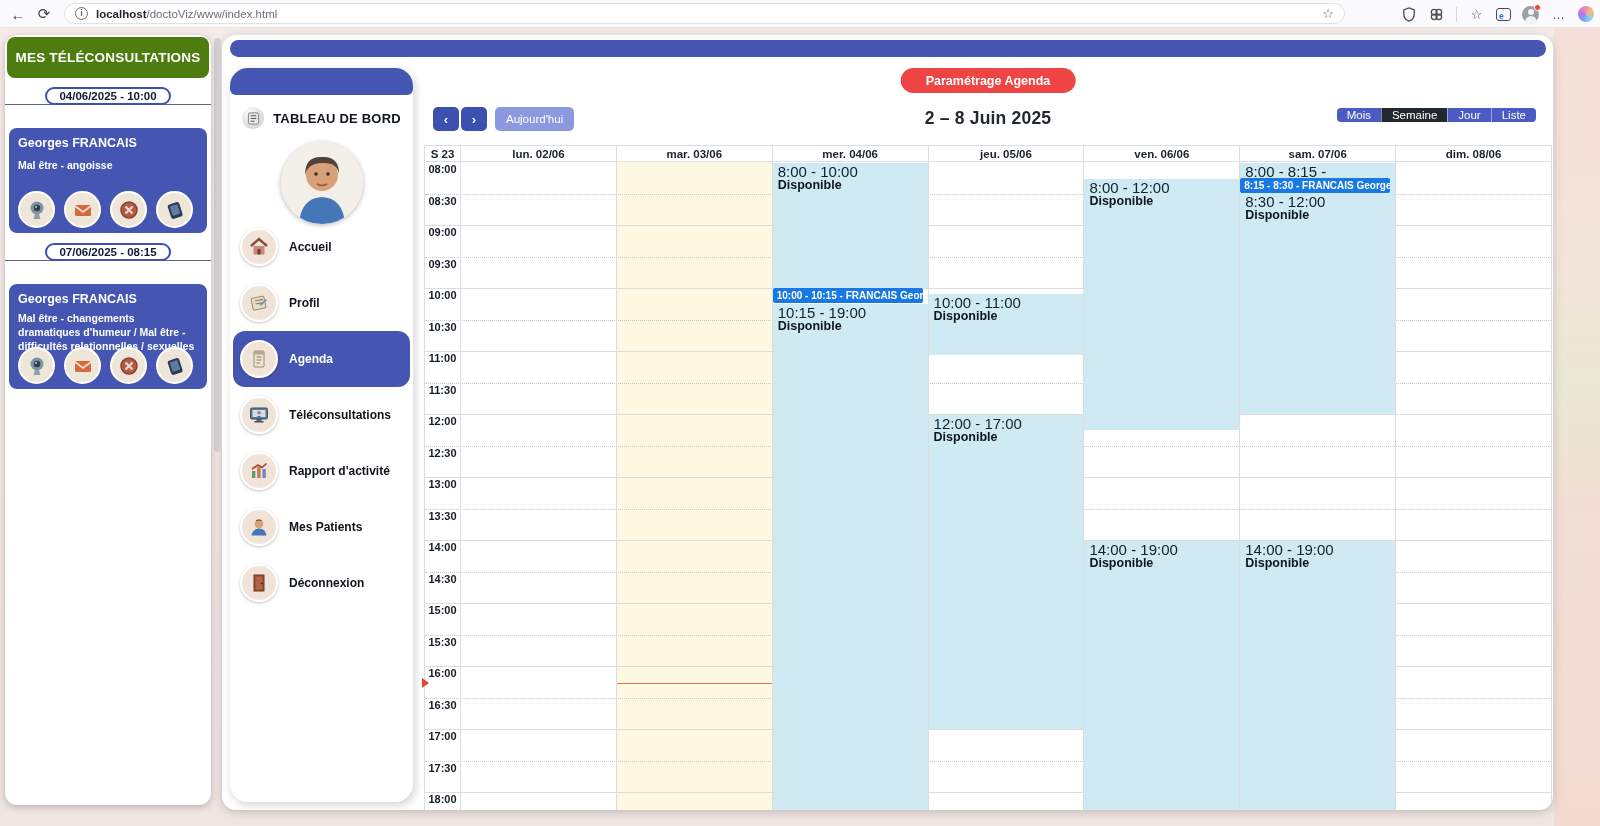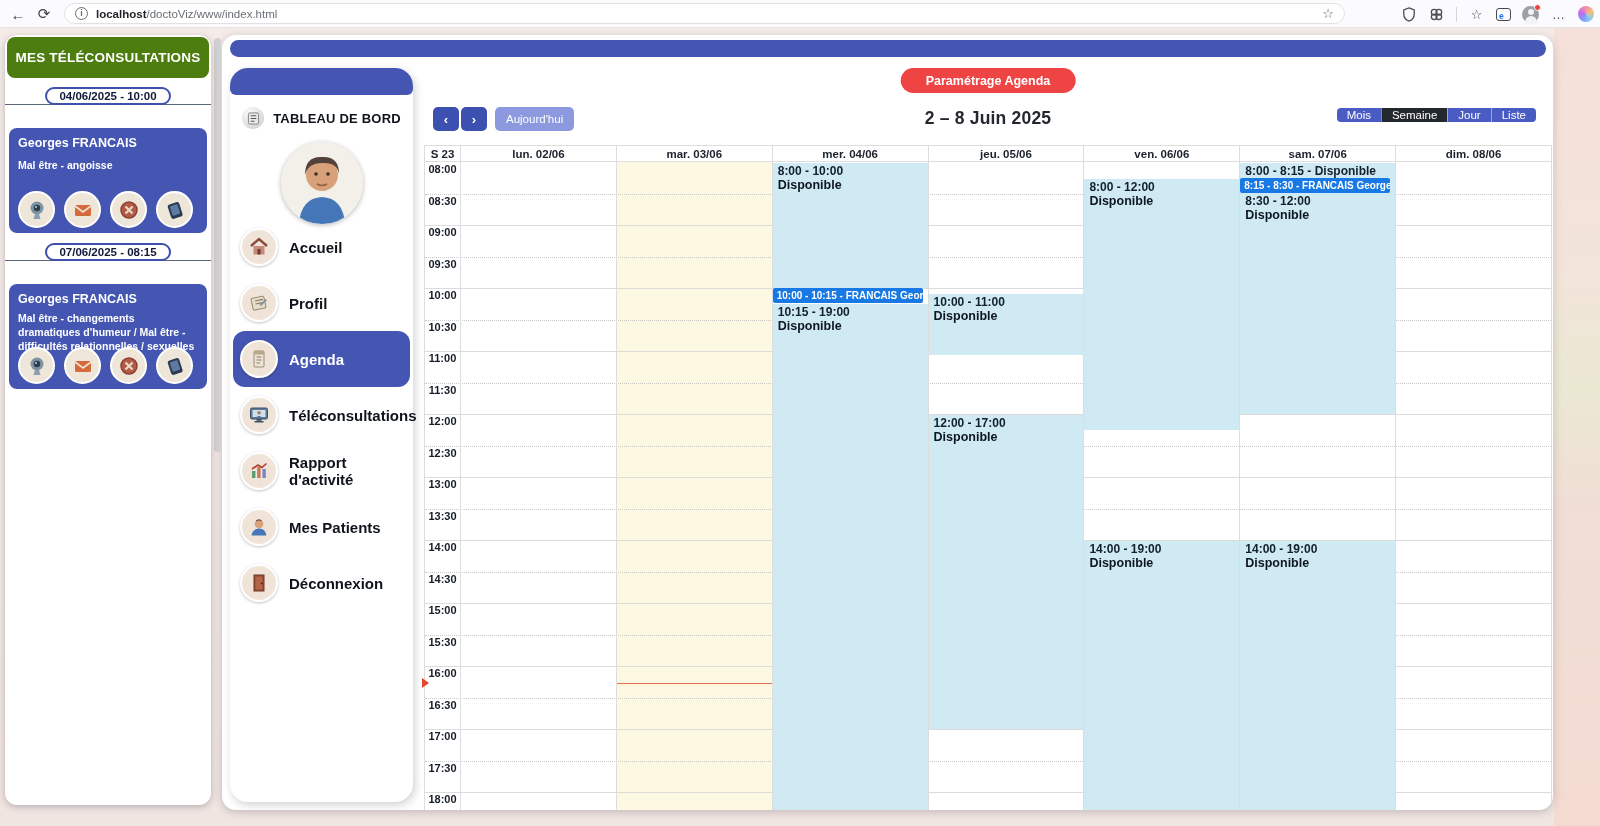--- a/index.html
+++ b/index.html
@@ -48,21 +48,21 @@
 
   
   .nav-card{position:absolute;left:8px;top:33px;width:183px;height:734px;background:#fff;border-radius:18px;box-shadow:2px 3px 9px rgba(50,45,60,.22);}
   .nav-top{height:27px;background:#4456b2;border-radius:18px 18px 6px 6px;}
   .nav-titlerow{display:flex;align-items:center;justify-content:center;gap:9px;margin-top:12px;}
   .nav-title{font-weight:800;font-size:13px;color:#0f141b;letter-spacing:.2px;}
   .board-ic{width:22px;height:22px;border-radius:50%;background:radial-gradient(circle at 35% 30%,#fdfdfd,#c9c9c9);display:flex;align-items:center;justify-content:center;}
   .nav-avatar{width:82px;height:82px;border-radius:50%;margin:13px auto 0;overflow:hidden;box-shadow:0 1px 5px rgba(0,0,0,.3);background:#fff;}
   .nav-items{position:absolute;left:3px;right:3px;top:151px;}
   .nav-item{display:flex;align-items:center;gap:11px;height:56px;padding:0 7px;border-radius:12px;cursor:pointer;}
-  .nav-item .nav-label{font-weight:800;font-size:15px;color:#0f141b;}
+  .nav-item .nav-label{font-weight:800;font-size:12px;color:#0f141b;}
   .nav-item.active{background:#4456b2;}
   .nav-item.active .nav-label{color:#fff;}
   .nav-ic{width:38px;height:38px;border-radius:50%;flex:none;background:#efe4d7;border:2px solid #fff;box-shadow:0 1px 3px rgba(0,0,0,.25);display:flex;align-items:center;justify-content:center;}
 
   
   .cal{position:absolute;left:202px;top:0;right:1px;bottom:0;}
   .settings-btn{position:absolute;left:50%;transform:translateX(-50%);top:33px;height:25px;background:#ef4444;color:#fff;font-size:12.5px;font-weight:600;border:none;border-radius:999px;padding:0 25px;font-family:inherit;cursor:pointer;}
   .toolbar{position:absolute;left:0;right:0;top:72px;height:24px;}
   .arrow-btns{position:absolute;left:9px;top:0;display:flex;gap:2px;}
   .arrow-btn{width:26px;height:24px;background:#3c50b0;color:#fff;border:none;border-radius:5px;font-size:13px;font-weight:700;display:flex;align-items:center;justify-content:center;cursor:pointer;font-family:inherit;}
@@ -83,21 +83,21 @@
   .bg-today{background:#fdf8e2;}
   .rows{position:absolute;left:0;right:0;top:0;z-index:1;}
   .rw{height:31.5px;}
   .rw.solid{border-top:1px solid #dcdcdc;}
   .rw.dot{border-top:1px dotted #c9c9c9;}
   .colslayer{z-index:2;}
   .axis{position:relative;}
   .tl{height:31.5px;text-align:center;font-weight:800;font-size:11px;color:#141c26;line-height:13px;padding-top:1px;}
   .daycol{position:relative;border-left:1px solid #ddd;}
   .avail{position:absolute;left:0;right:0;background:#cfeaf3;padding:2px 0 0 5px;}
-  .avail .t,.tline{font-size:12px;font-weight:700;color:#13202e;line-height:13px;}
+  .avail .t,.tline{font-size:15px;font-weight:400;color:#13202e;line-height:13px;}
   .avail .d,.dline{font-size:12.5px;font-weight:800;color:#0f161f;line-height:15px;}
   .appt-ev{position:absolute;left:0;right:5px;background:#1878e4;border-radius:2px;color:#fff;font-size:10px;font-weight:700;line-height:15px;padding-left:4px;white-space:nowrap;overflow:hidden;z-index:3;}
   .floating-txt{position:absolute;left:5px;z-index:3;}
   .nowline{position:absolute;left:0;right:0;top:521px;border-top:1.5px solid rgba(229,69,47,.8);z-index:4;}
   .nowarrow{position:absolute;left:-3px;top:516px;width:0;height:0;border-top:5px solid transparent;border-bottom:5px solid transparent;border-left:7px solid #e5452f;z-index:5;}
 </style>
 </head>
 <body>
 
 <div class="stage">

